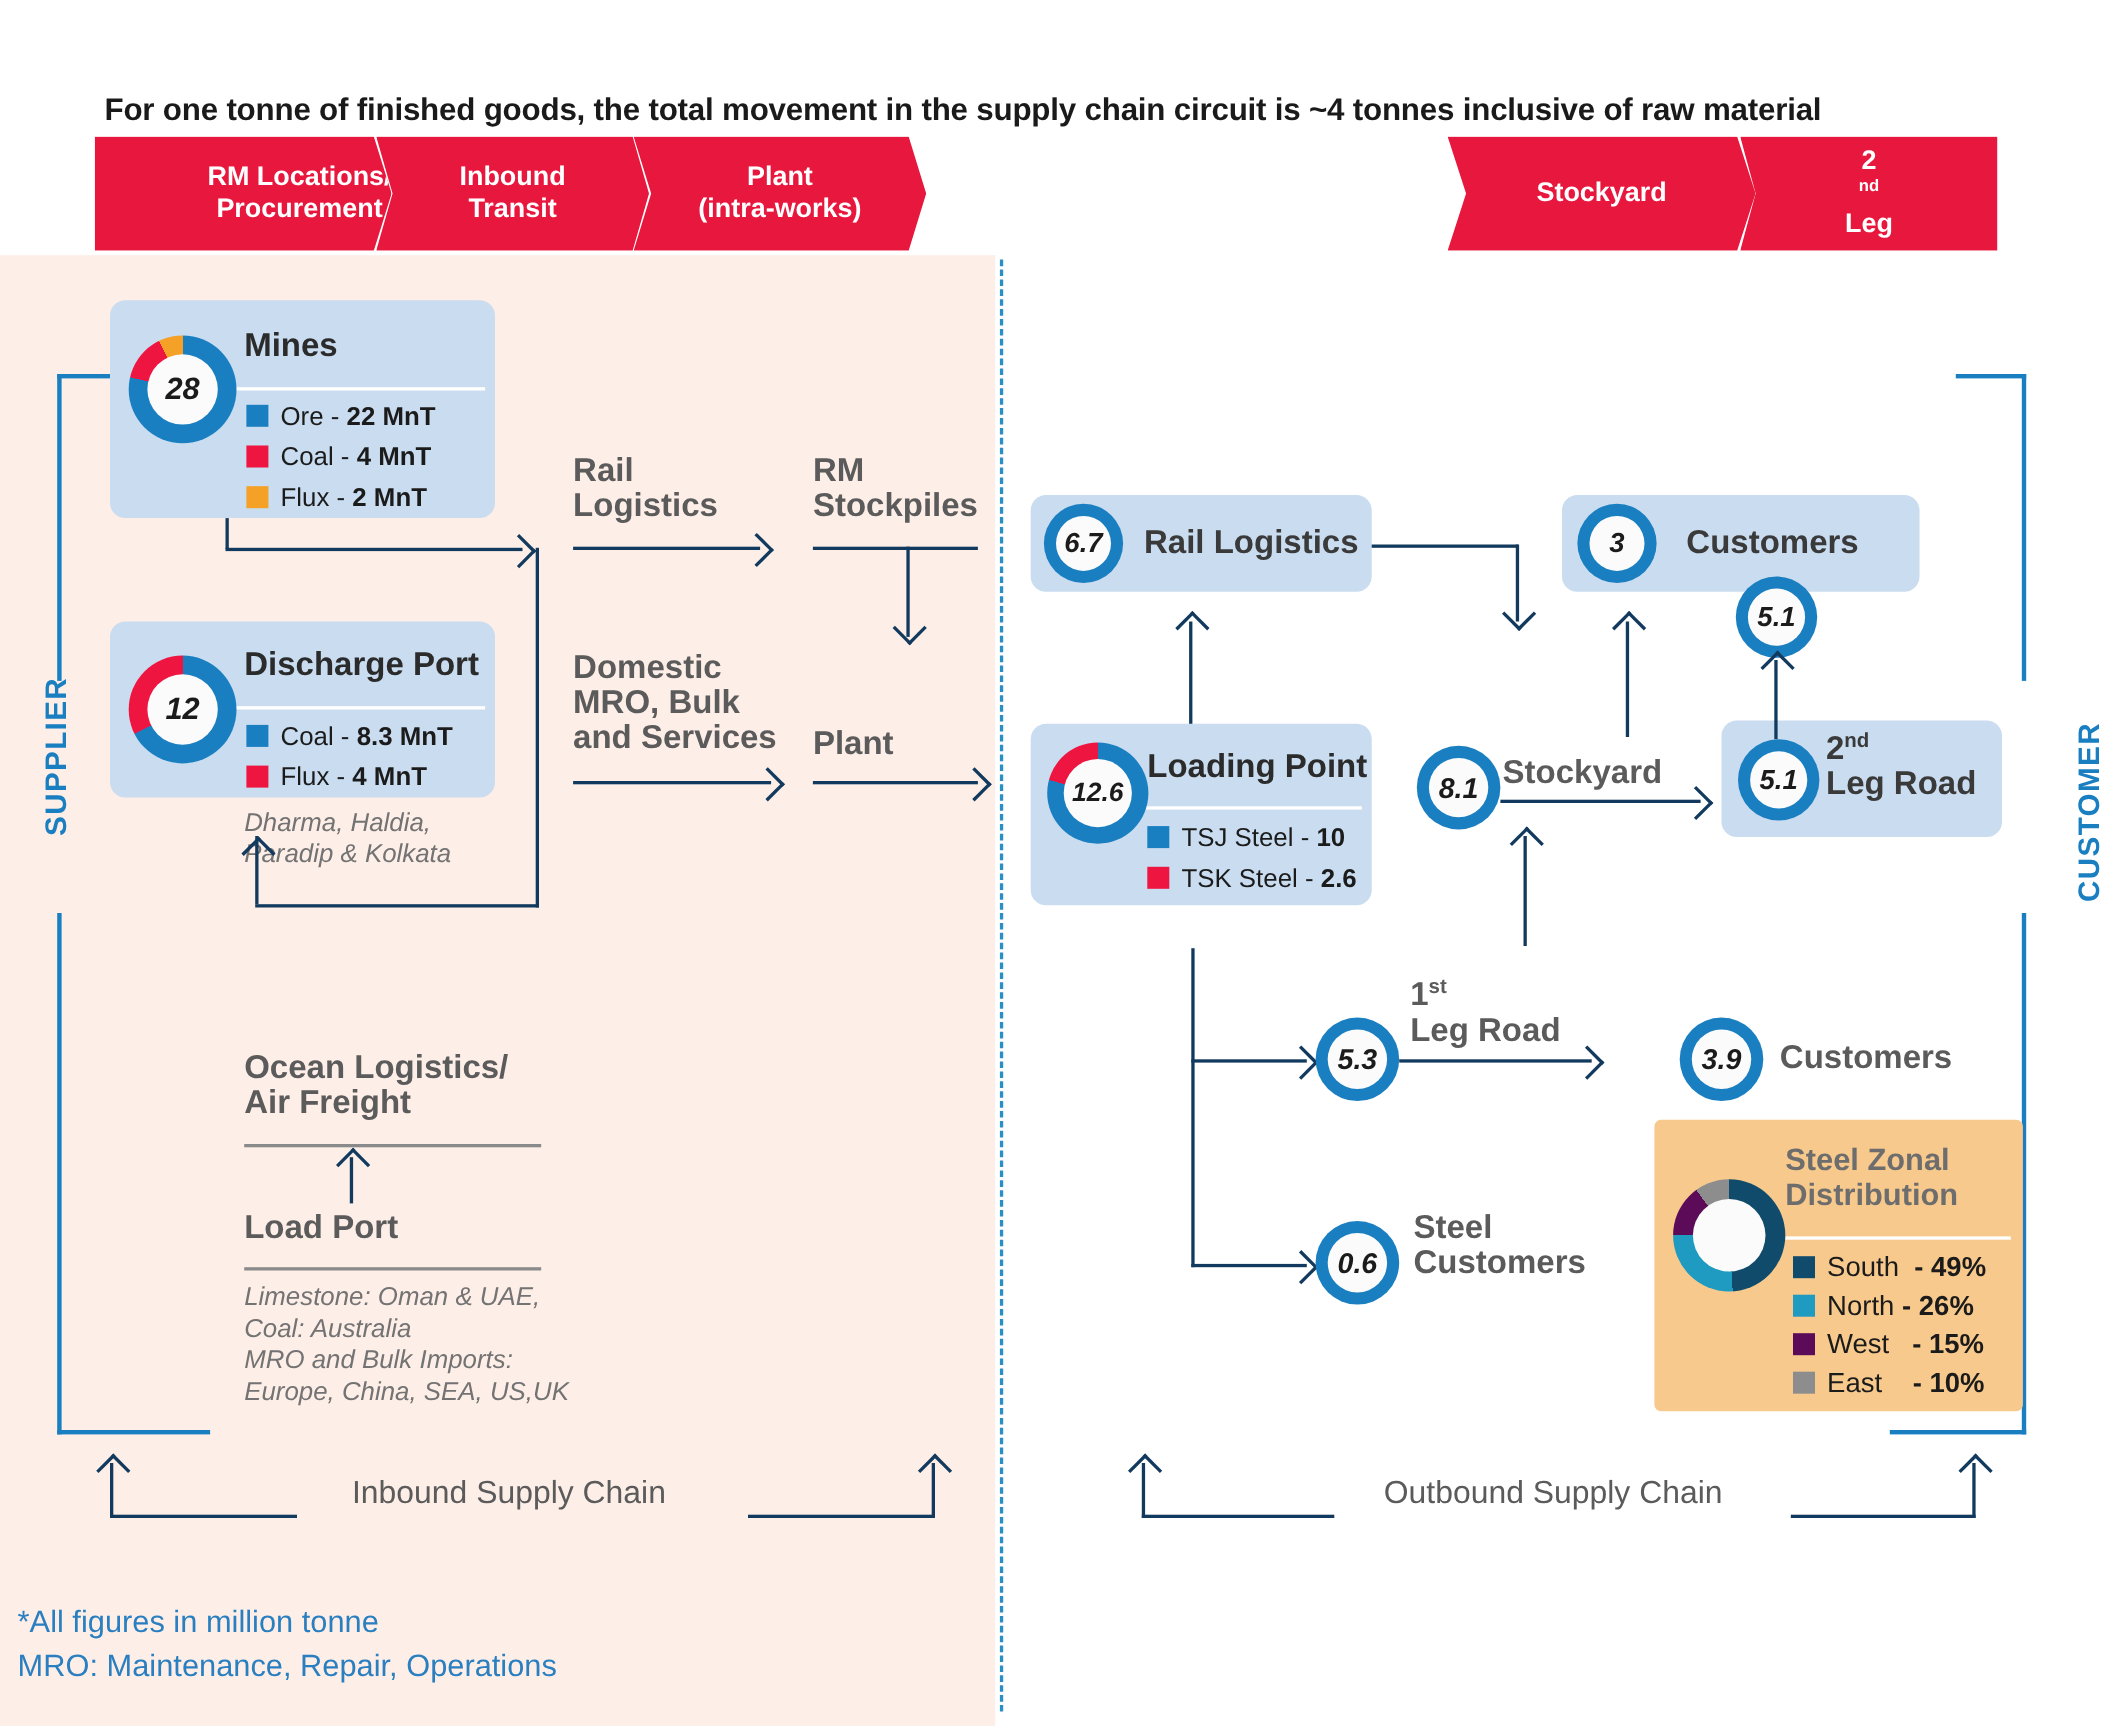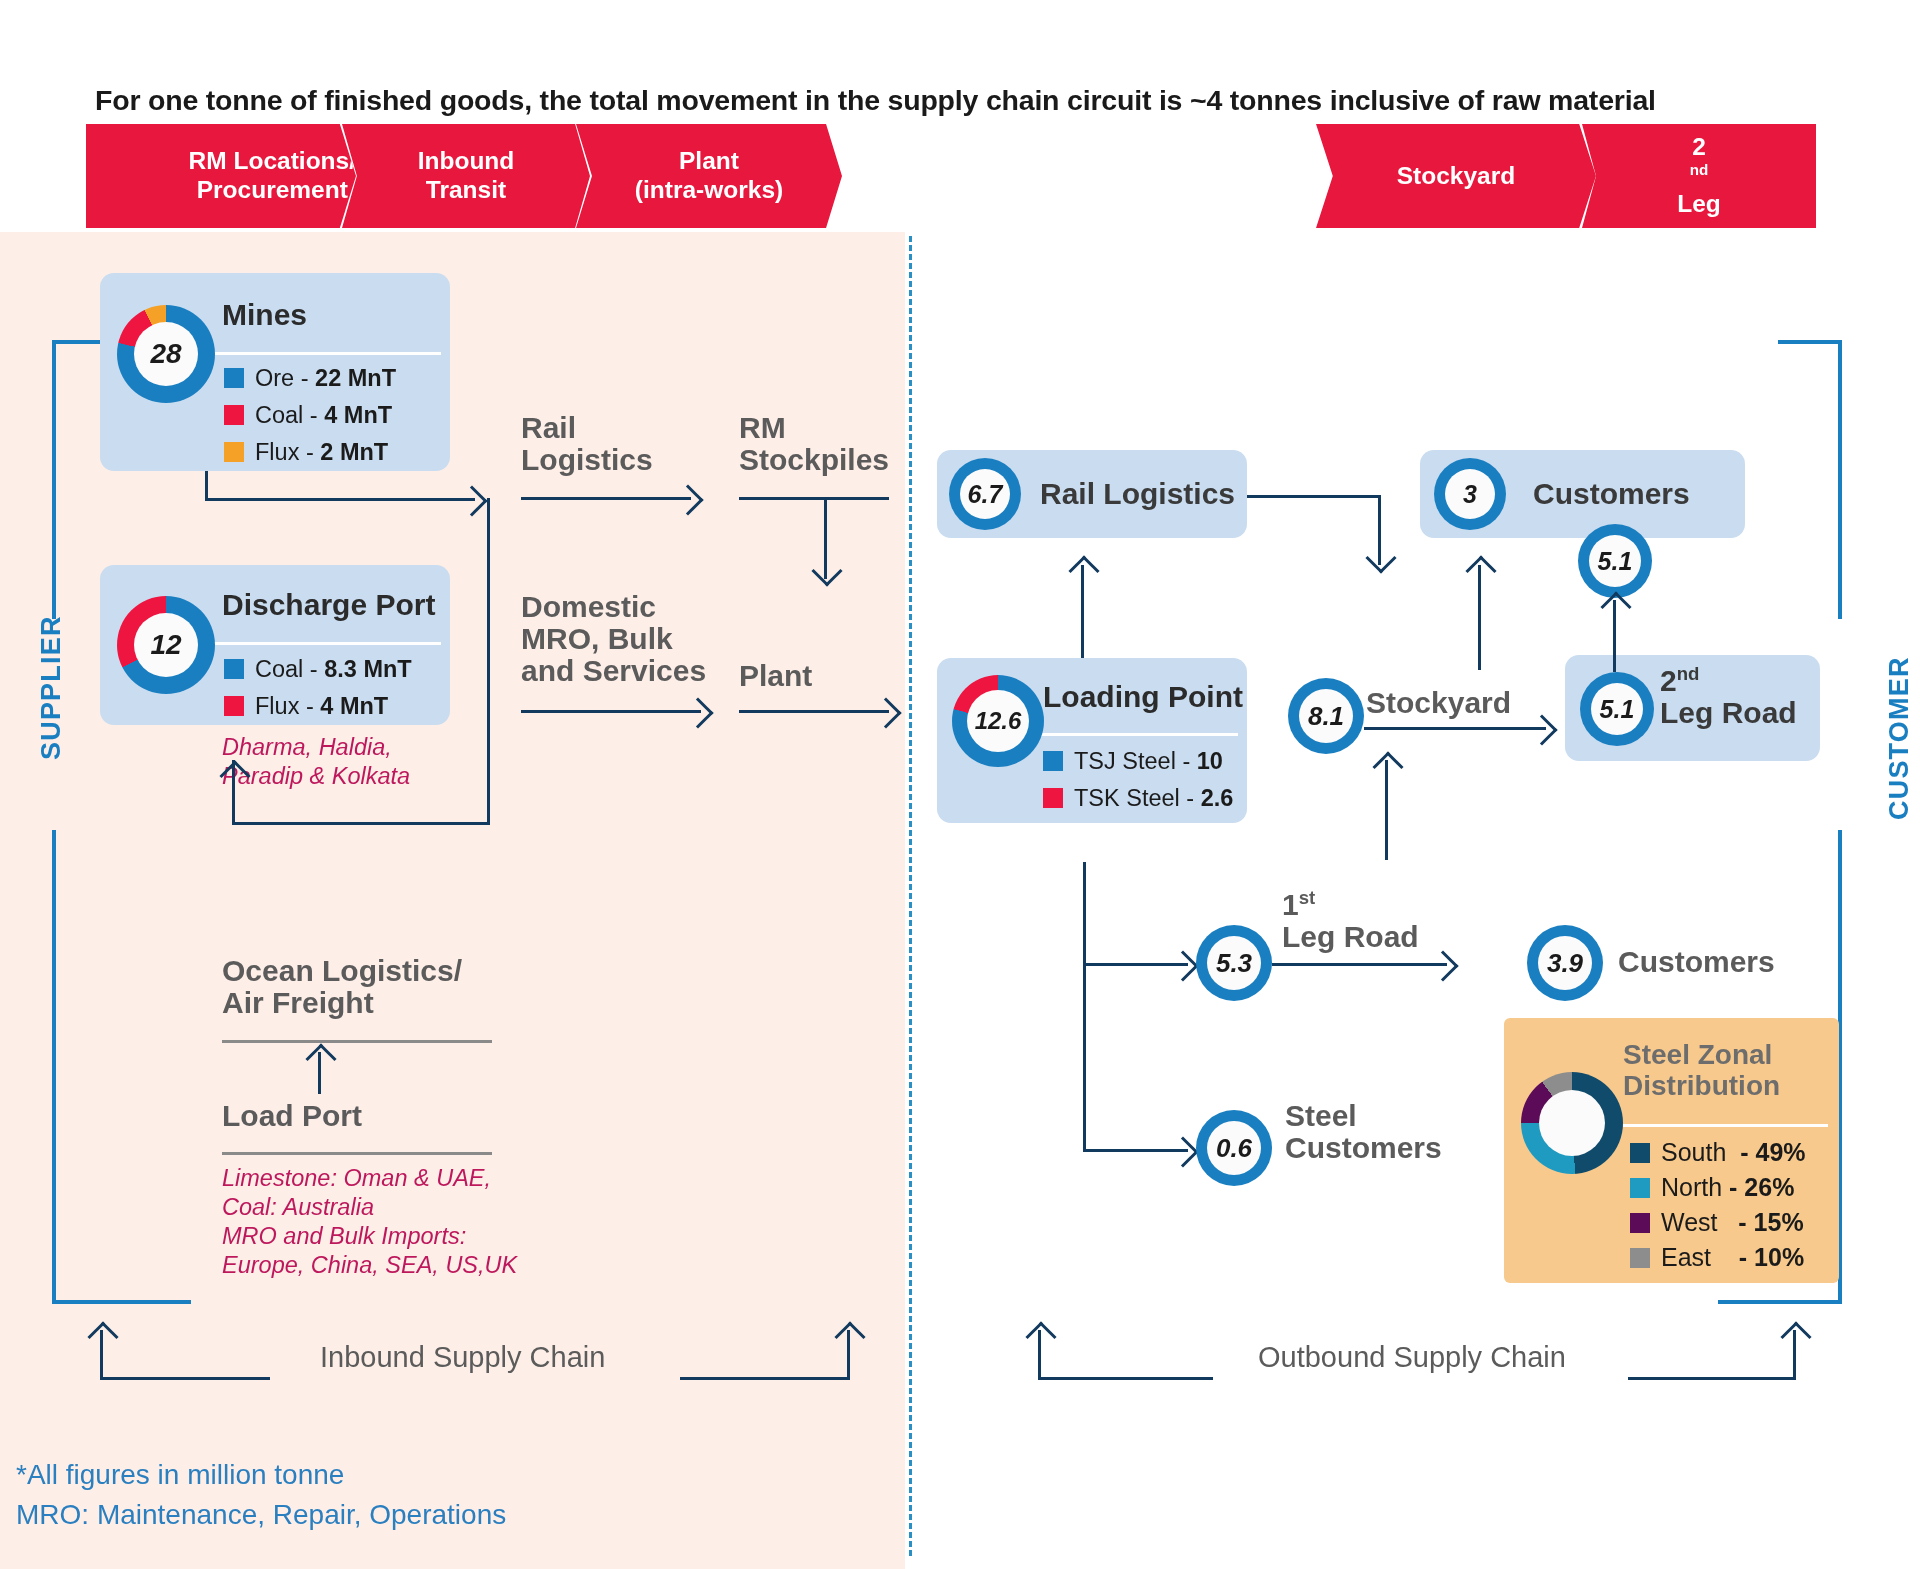--- a/index.html
+++ b/index.html
@@ -63,21 +63,21 @@
     font-style:italic;font-weight:bold;color:#1b1b1b;
   }
 
   
   .hdr{position:absolute;color:#2b2b2b;font-size:30px;font-weight:bold;}
   .hdr-rule{position:absolute;height:3px;background:#ffffff;}
   .leg{position:absolute;font-size:23.5px;color:#1b1b1b;white-space:nowrap;}
   .leg b{font-weight:bold;}
   .sw{display:inline-block;width:20px;height:20px;margin-right:11px;vertical-align:-2px;}
   .flow{position:absolute;color:#5b5b5b;font-size:30px;font-weight:bold;line-height:1.07;}
-  .ital{position:absolute;color:#be185d;font-size:23.5px;font-style:italic;line-height:1.23;}
+  .ital{position:absolute;color:#737373;font-size:23.5px;font-style:italic;line-height:1.23;}
   .node-label{position:absolute;color:#3a3a3a;font-size:30px;font-weight:bold;line-height:1.07;}
   .sc-label{position:absolute;color:#5b5b5b;font-size:29px;font-weight:normal;white-space:nowrap;}
   .footnote{position:absolute;left:16px;top:1455px;color:#2a7fc0;font-size:28px;line-height:1.42;}
 
   
   .ln{position:absolute;background:#123a5e;}
   .ln.h{height:3px;}
   .ln.v{width:3px;}
   
   .ohr{position:absolute;width:19px;height:19px;border-top:3px solid #123a5e;border-right:3px solid #123a5e;transform:rotate(45deg);}

